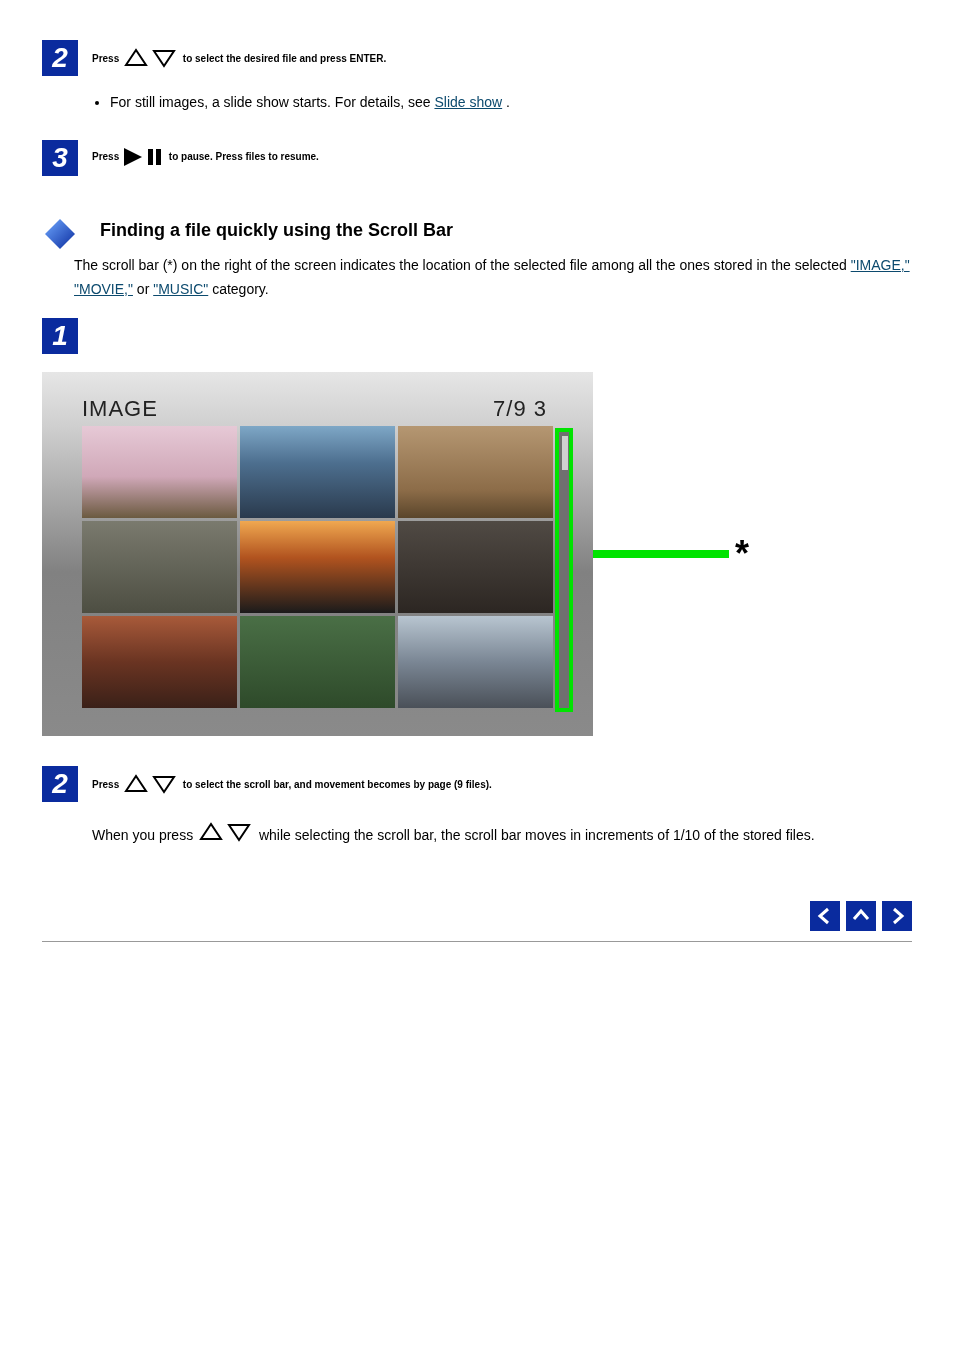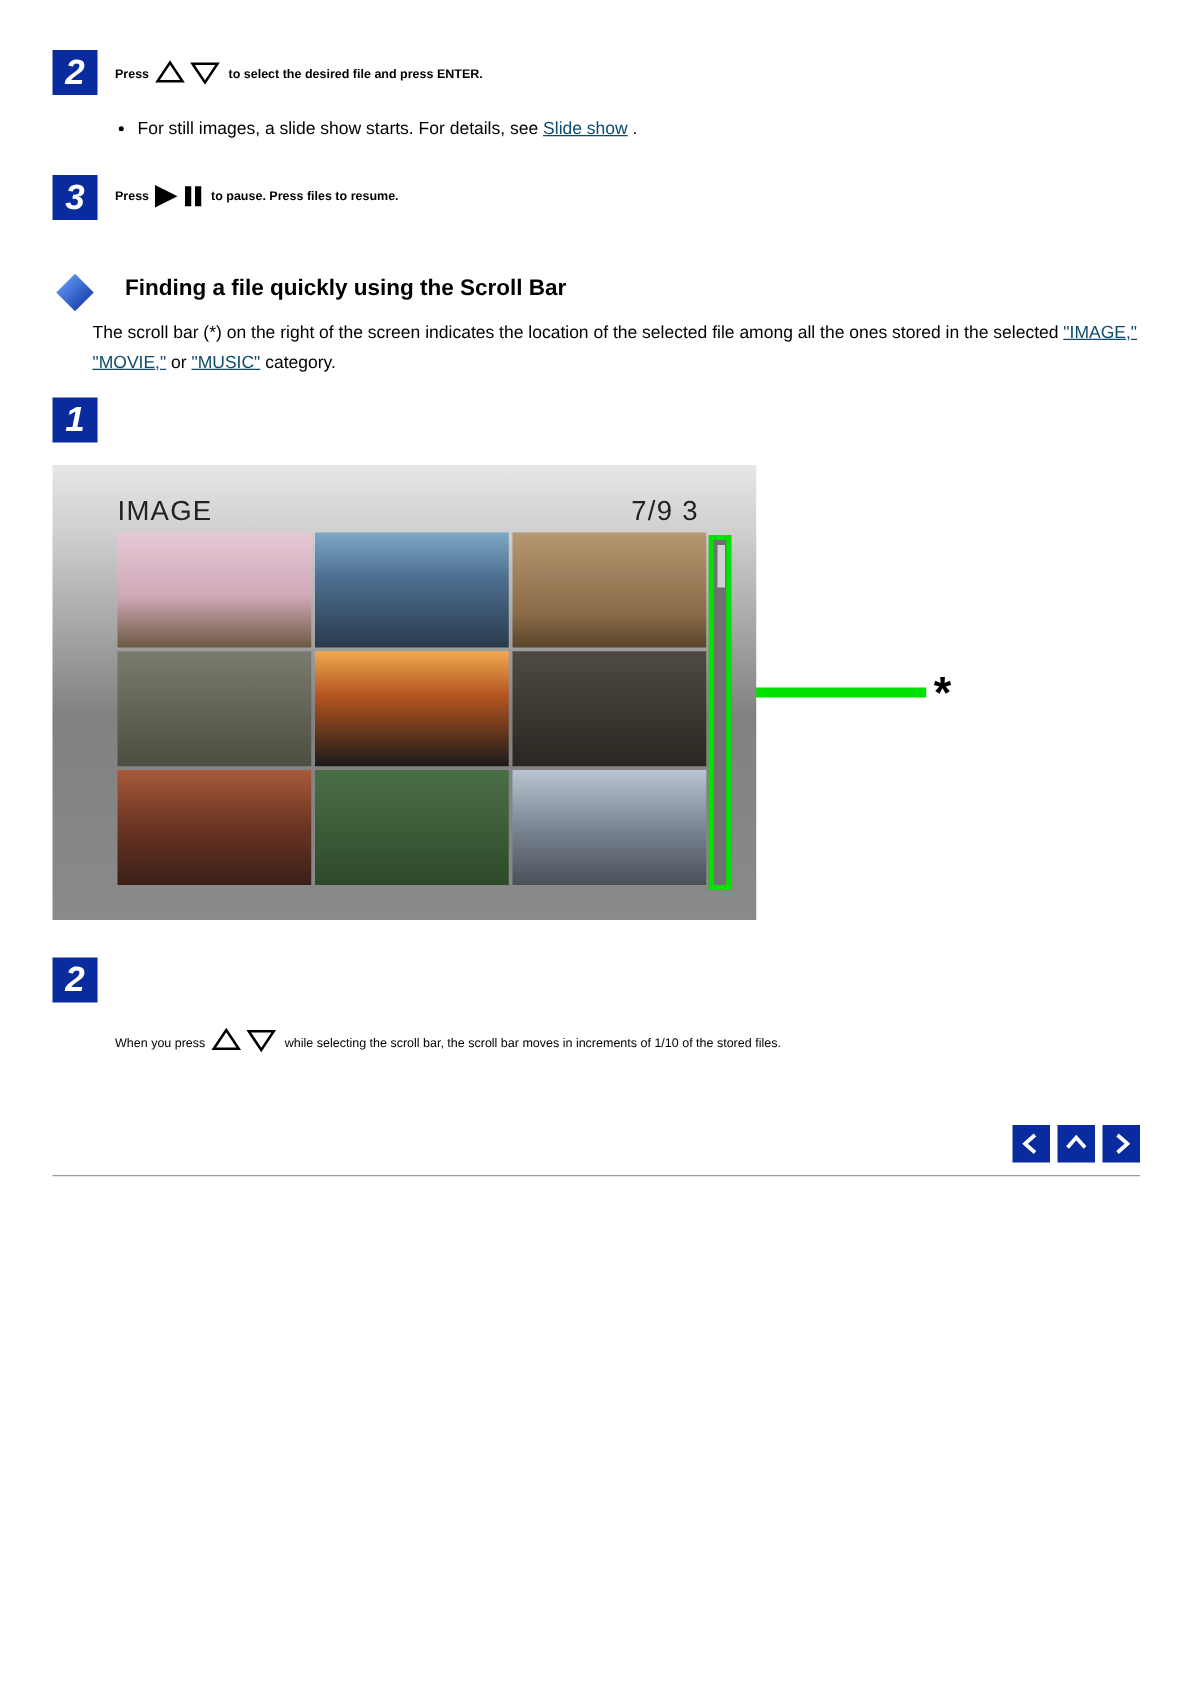--- a/index.html
+++ b/index.html
@@ -37,21 +37,21 @@
   .section-head { display: flex; align-items: center; margin: 40px 0 10px 0; }
   .diamond {
     width: 28px; height: 28px; margin-right: 10px; flex-shrink:0;
   }
   .section-title { font-weight: bold; font-size: 18px; margin-left: 20px; }
   .para { margin: 10px 0 16px 32px; font-size: 14px; line-height: 1.7; }
   .figure-row { display: flex; align-items: center; margin: 0 0 30px 0; }
   .figure-wrap {
     position: relative;
     background: linear-gradient(180deg, #e6e6e6 0%, #cfcfcf 15%, #818181 55%, #8a8a8a 100%);
-    padding: 24px 40px 28px 52px;
+    padding: 24px 40px 28px 40px;
   }
   .figure-caption { font-size: 22px; letter-spacing: 1px; color: #222; margin-bottom: 4px; display:flex; justify-content:space-between; padding:0 6px 0 0; }
   .thumb-grid {
     display: grid;
     grid-template-columns: repeat(3, 155px);
     grid-template-rows: repeat(3, 92px);
     gap: 3px;
   }
   .thumb {
     background: #888;
@@ -90,21 +90,21 @@
   .footer-nav {
     display: flex; justify-content: flex-end; gap: 6px;
     margin-top: 50px;
   }
   .footer-btn {
     width: 30px; height: 30px; background: #0a2b9e;
     display:flex; align-items:center; justify-content:center;
   }
   .footer-btn svg { display:block; }
   hr.divider { border: none; border-top: 1px solid #999; margin: 10px 0 0 0; }
-  .indent-sub { margin-left: 50px; margin-top: 8px; font-size: 10px; line-height:1.7; }
+  .indent-sub { margin-left: 50px; margin-top: 8px; font-size: 14px; line-height:1.7; }
   .playpause svg { vertical-align: middle; }
 </style>
 </head>
 <body>
 
 <div class="content">
 
   <div class="step-row">
     <div class="step-num">2</div>
     <div class="step-body">
@@ -194,20 +194,32 @@
         <div class="thumb train"></div>
       </div>
       <div class="scrollbar"></div>
     </div>
     <div class="pointer-line"></div>
     <div class="star">*</div>
   </div>
 
   <div class="step-row">
     <div class="step-num">2</div>
+    <div class="step-body">
+      <div class="step-text">
+        <span>Press </span>
+        <span class="icon-updown">
+          <svg width="58" height="24" viewBox="0 0 58 24">
+            <path d="M 4 19 L 14 4 L 24 19 Z" fill="none" stroke="#000" stroke-width="2"></path>
+            <path d="M 32 5 L 42 20 L 52 5 Z" fill="none" stroke="#000" stroke-width="2"></path>
+          </svg>
+        </span>
+        <span> to select the scroll bar, and movement becomes by page (9 files).</span>
+      </div>
+    </div>
   </div>
   <div class="indent-sub">
     <span>When you press </span>
     <span class="icon-updown">
       <svg width="58" height="24" viewBox="0 0 58 24">
         <path d="M 4 19 L 14 4 L 24 19 Z" fill="none" stroke="#000" stroke-width="2"></path>
         <path d="M 32 5 L 42 20 L 52 5 Z" fill="none" stroke="#000" stroke-width="2"></path>
       </svg>
     </span>
     <span> while selecting the scroll bar, the scroll bar moves in increments of 1/10 of the stored files.</span>

